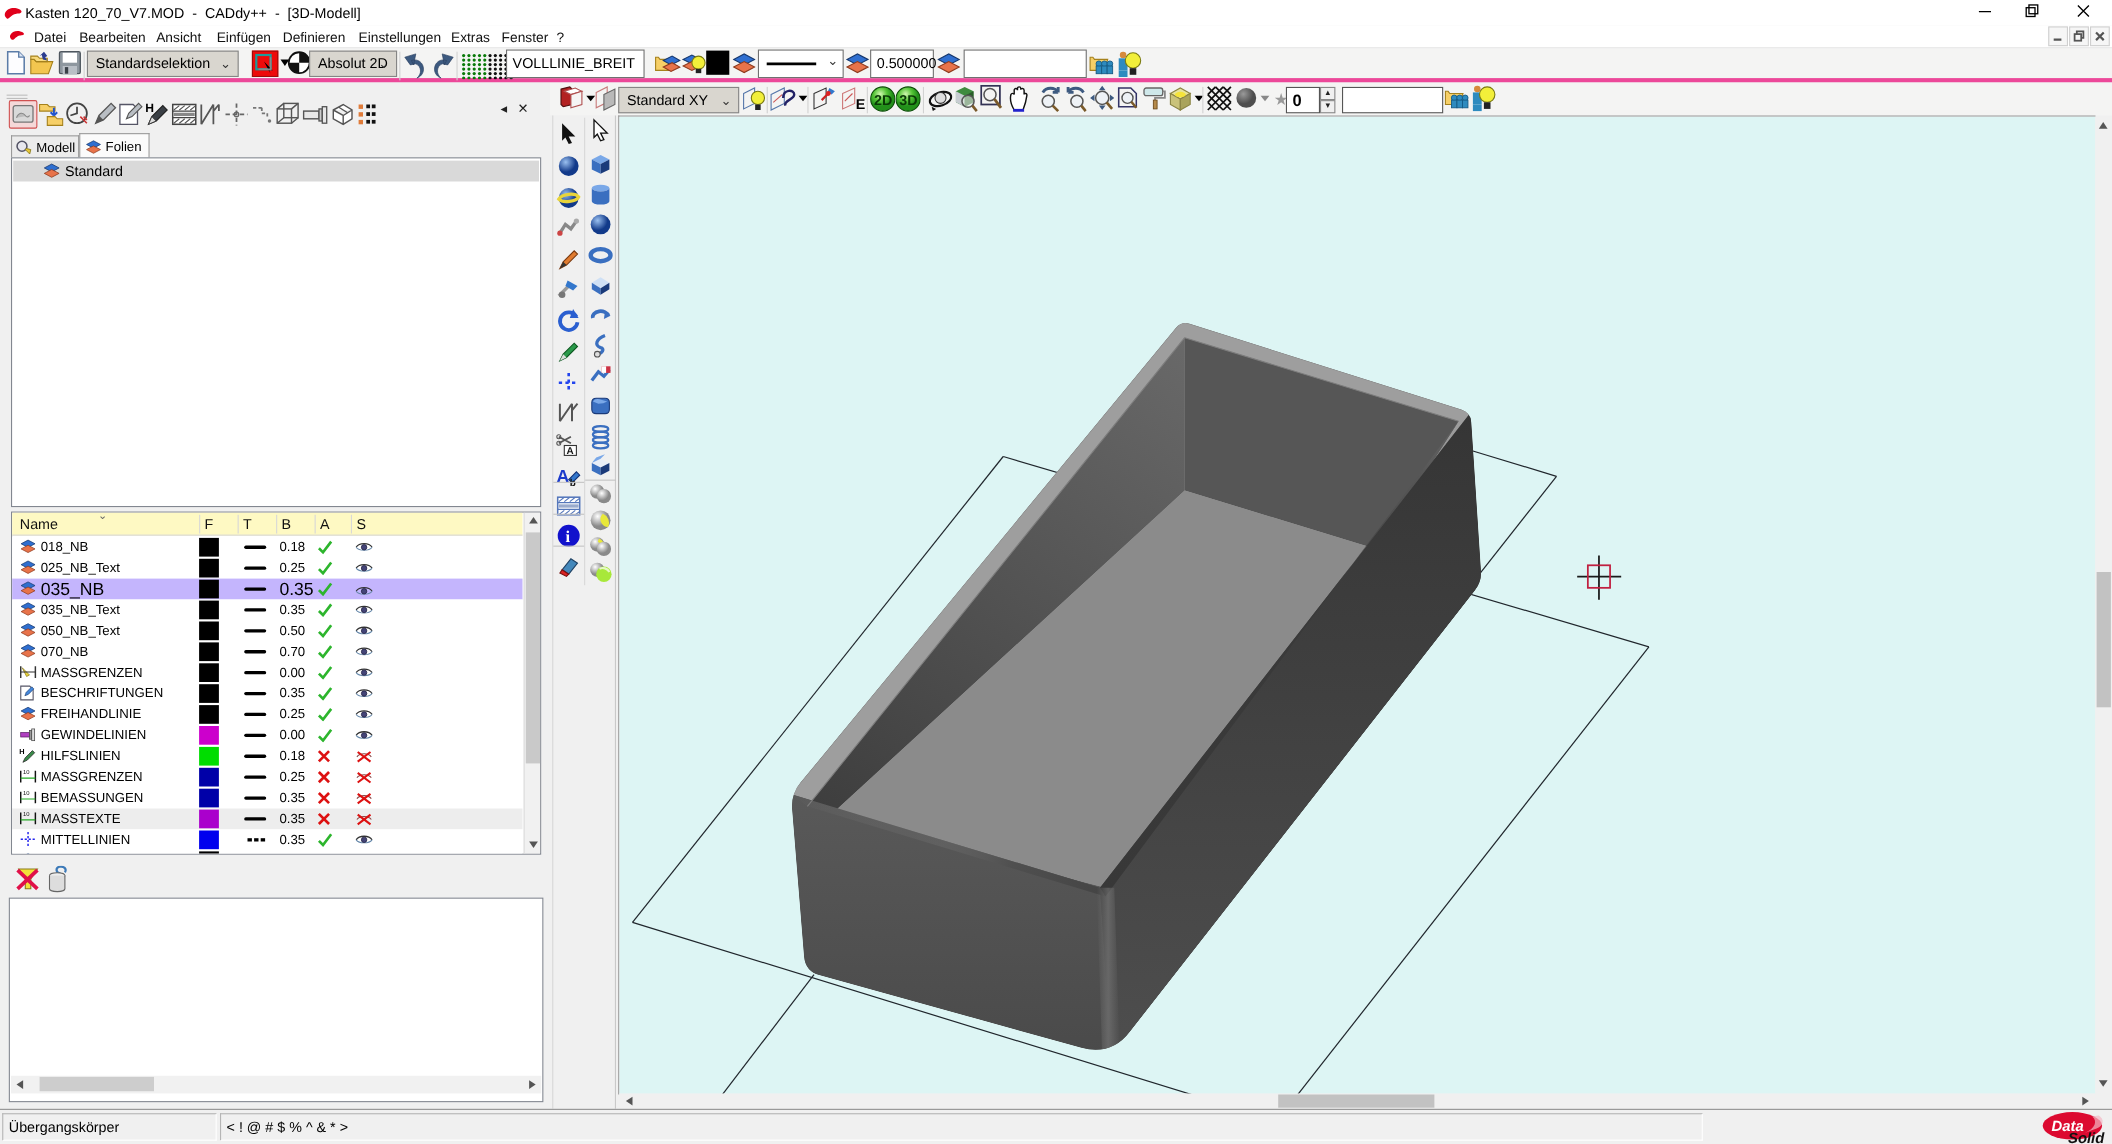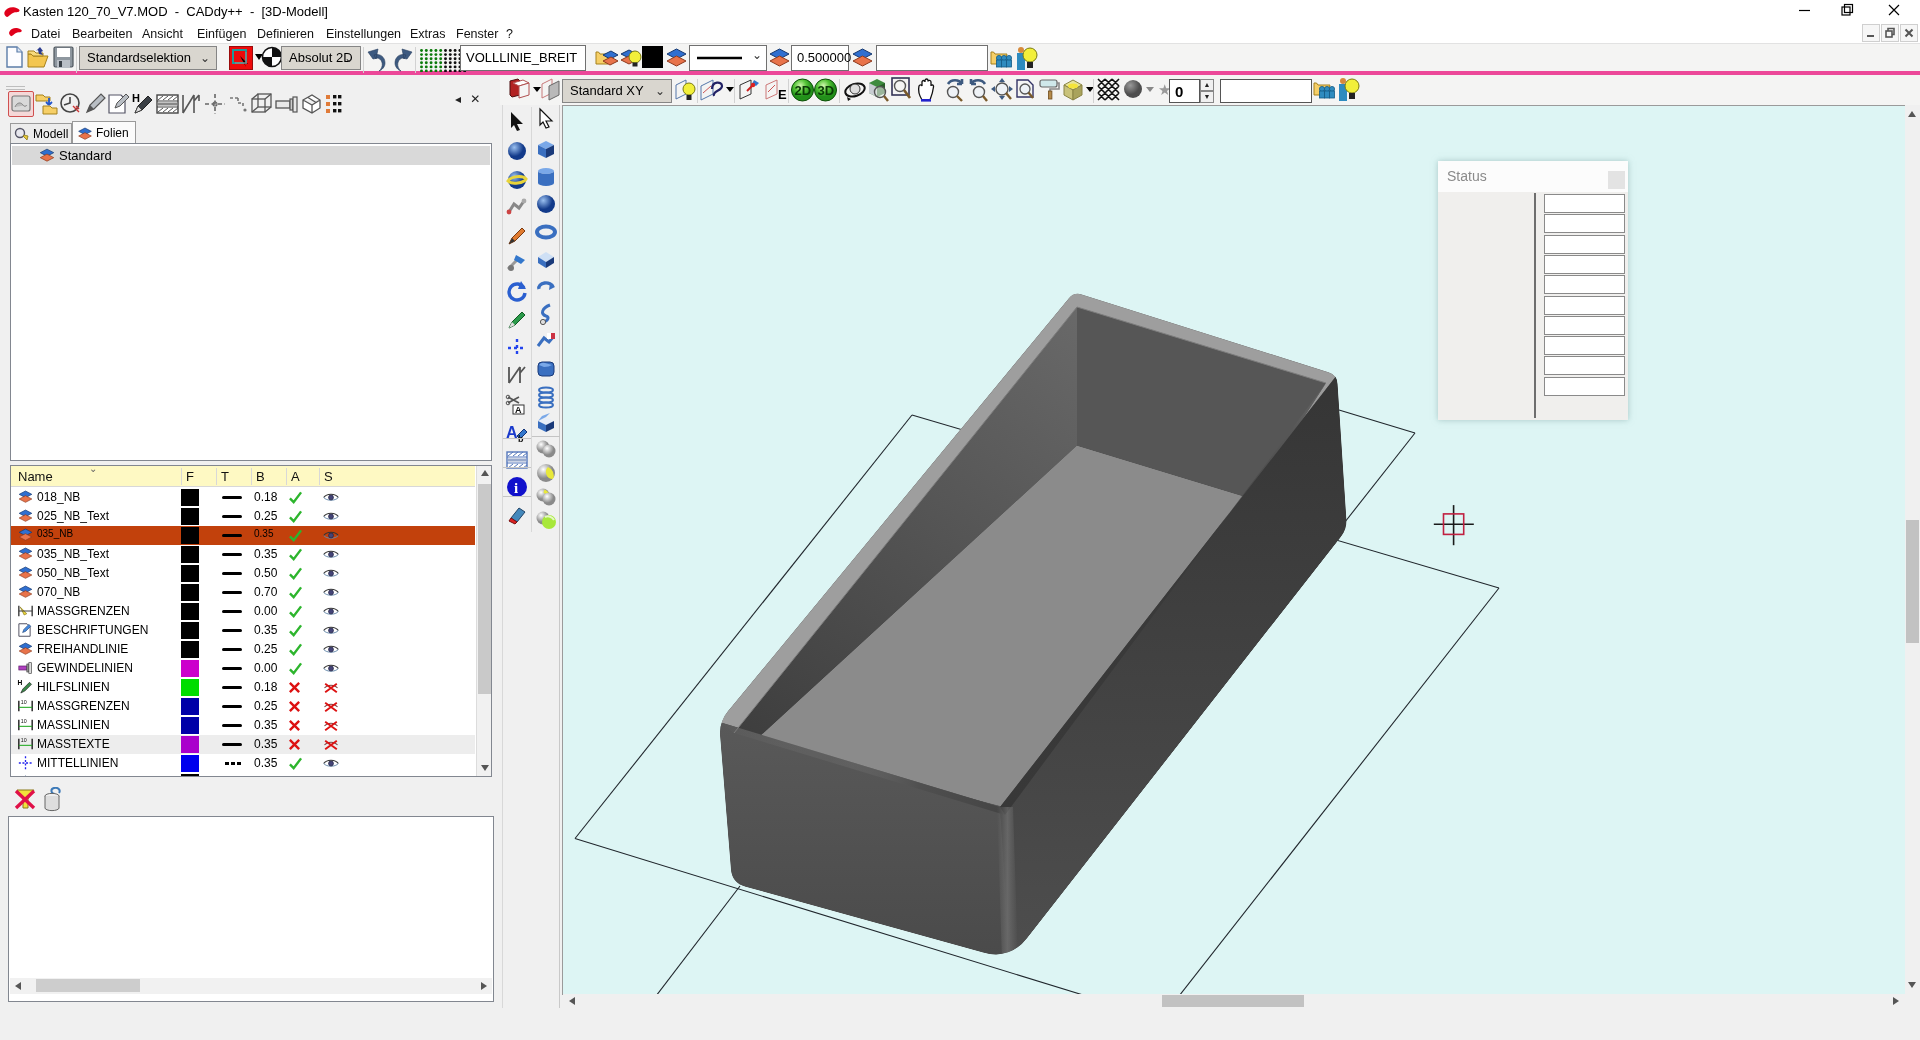--- a/index.html
+++ b/index.html
@@ -501,21 +501,21 @@
             <span style="position:absolute;left:243px;top:2px">0.25</span>
             <span style="position:absolute;left:277px;top:3px"><svg width="15" height="13" viewBox="0 0 16 14">
                 <path d="M2 8 L6 12 L14 1.5" fill="none" stroke="#2db52d" stroke-width="2.6"></path>
               </svg></span>
             <span style="position:absolute;left:312px;top:4px"><svg width="16" height="11" viewBox="0 0 22 14">
                 <path d="M1 7 C5 1 17 1 21 7" fill="none" stroke="#333" stroke-width="1.6"></path>
                 <path d="M1 7 C5 12 17 12 21 7" fill="none" stroke="#6688aa" stroke-width="1.3"></path>
                 <circle cx="11" cy="7" r="3.4" fill="#447" stroke="#224"></circle>
               </svg></span>
           </div>
-          <div style="position:relative;height:19px;background:#c2410c;font-size:10px;color:#000">
+          <div style="position:relative;height:19px;background:#c4b5fd;font-size:16px;color:#000">
             <span style="position:absolute;left:6px;top:1px"><svg width="17" height="16" viewBox="0 0 21 24">
                 <path d="M1 8 L10.5 3 L20 8 L10.5 13 Z" fill="#2f6fd0" stroke="#16386e"></path>
                 <path d="M1 15 L10.5 10 L20 15 L10.5 20 Z" fill="#e8734a" stroke="#8e3a1d"></path>
               </svg></span>
             <span style="position:absolute;left:26px;top:2px">035_NB</span>
             <span style="position:absolute;left:170px;top:1px;width:18px;height:17px;background:#000"></span>
             <span style="position:absolute;left:211px;top:8px;width:20px;height:3.4px;background:#000;border-radius:2px"></span>
             <span style="position:absolute;left:243px;top:2px">0.35</span>
             <span style="position:absolute;left:277px;top:3px"><svg width="15" height="13" viewBox="0 0 16 14">
                 <path d="M2 8 L6 12 L14 1.5" fill="none" stroke="#2db52d" stroke-width="2.6"></path>
@@ -688,21 +688,21 @@
                 <path d="M2 8 C6 3 16 3 20 8" fill="none" stroke="#884444" stroke-width="1.4"></path>
                 <path d="M3 2 L19 14 M19 2 L3 14" stroke="#dd1111" stroke-width="2.6"></path>
               </svg></span>
           </div>
           <div style="position:relative;height:19px;background:#fff;font-size:12px;color:#000">
             <span style="position:absolute;left:6px;top:1px"><svg width="17" height="16" viewBox="0 0 24 24">
                 <path d="M2 4 V20 M22 4 V20" stroke="#111" stroke-width="2"></path>
                 <path d="M2 14 H22" stroke="#22aa22" stroke-width="1.6"></path>
                 <text x="5" y="9" font-size="8" fill="#111">10</text>
               </svg></span>
-            <span style="position:absolute;left:26px;top:2px">MASSLINIEN</span>
+            <span style="position:absolute;left:26px;top:2px">BEMASSUNGEN</span>
             <span style="position:absolute;left:170px;top:1px;width:18px;height:17px;background:#0000a8"></span>
             <span style="position:absolute;left:211px;top:8px;width:20px;height:3.4px;background:#000;border-radius:2px"></span>
             <span style="position:absolute;left:243px;top:2px">0.35</span>
             <span style="position:absolute;left:277px;top:3px"><svg width="13" height="13" viewBox="0 0 14 14">
                 <path d="M2 2 L12 12 M12 2 L2 12" stroke="#dd1111" stroke-width="2.6"></path>
               </svg></span>
             <span style="position:absolute;left:312px;top:4px"><svg width="16" height="12" viewBox="0 0 22 16">
                 <path d="M2 8 C6 3 16 3 20 8" fill="none" stroke="#884444" stroke-width="1.4"></path>
                 <path d="M3 2 L19 14 M19 2 L3 14" stroke="#dd1111" stroke-width="2.6"></path>
               </svg></span>
@@ -1020,45 +1020,40 @@
   </g>
 
   <g>
     <line x1="870.8" y1="418.3" x2="910.8" y2="418.3" stroke="#1a1a1a" stroke-width="1.6"></line>
     <line x1="890.6" y1="399.1" x2="890.6" y2="439.2" stroke="#1a1a1a" stroke-width="1.6"></line>
     <rect x="880.5" y="407.9" width="20.2" height="20.5" fill="none" stroke="#c02040" stroke-width="1.6"></rect>
   </g>
 </svg>
 </div>
 
-<div class="abs" style="left:1438px;top:161px;width:190px;height:259px;background:#f0efed;box-shadow:0 0 6px rgba(120,160,160,0.55)">
-  <div class="abs" style="left:0;top:0;width:190px;height:31px;background:#fcfcfc">
-    <span class="abs" style="left:9px;top:7px;font-size:14px;color:#8a8a8a">Status</span>
-    <div class="abs" style="left:170px;top:10px;width:17px;height:18px;background:#e3e3e3"></div>
-  </div>
-  <div class="abs" style="left:96px;top:32px;width:2px;height:225px;background:#6e6e6e"></div>
-  <div id="stboxes">
-        <div class="abs" style="left:106px;top:33px;width:81px;height:19px;background:#fff;border:1px solid #8a8a8a"></div>
-        <div class="abs" style="left:106px;top:53px;width:81px;height:19px;background:#fff;border:1px solid #8a8a8a"></div>
-        <div class="abs" style="left:106px;top:74px;width:81px;height:19px;background:#fff;border:1px solid #8a8a8a"></div>
-        <div class="abs" style="left:106px;top:94px;width:81px;height:19px;background:#fff;border:1px solid #8a8a8a"></div>
-        <div class="abs" style="left:106px;top:114px;width:81px;height:19px;background:#fff;border:1px solid #8a8a8a"></div>
-        <div class="abs" style="left:106px;top:135px;width:81px;height:19px;background:#fff;border:1px solid #8a8a8a"></div>
-        <div class="abs" style="left:106px;top:155px;width:81px;height:19px;background:#fff;border:1px solid #8a8a8a"></div>
-        <div class="abs" style="left:106px;top:175px;width:81px;height:19px;background:#fff;border:1px solid #8a8a8a"></div>
-        <div class="abs" style="left:106px;top:195px;width:81px;height:19px;background:#fff;border:1px solid #8a8a8a"></div>
-        <div class="abs" style="left:106px;top:216px;width:81px;height:19px;background:#fff;border:1px solid #8a8a8a"></div>
-      </div>
-</div>
 
 <div class="abs" style="left:1905px;top:106px;width:15px;height:888px;background:#f0f0f0">
   <div class="abs" style="left:3px;top:5px;width:0;height:0;border-left:4.5px solid transparent;border-right:4.5px solid transparent;border-bottom:6px solid #555"></div>
   <div class="abs" style="left:1px;top:414px;width:13px;height:123px;background:#c2c2c2"></div>
   <div class="abs" style="left:3px;top:876px;width:0;height:0;border-left:4.5px solid transparent;border-right:4.5px solid transparent;border-top:6px solid #555"></div>
 </div>
 <div class="abs" style="left:563px;top:994px;width:1342px;height:14px;background:#f0f0f0">
   <div class="abs" style="left:6px;top:3px;width:0;height:0;border-top:4.5px solid transparent;border-bottom:4.5px solid transparent;border-right:6px solid #555"></div>
   <div class="abs" style="left:599px;top:1px;width:142px;height:12px;background:#c2c2c2"></div>
   <div class="abs" style="right:6px;top:3px;width:0;height:0;border-top:4.5px solid transparent;border-bottom:4.5px solid transparent;border-left:6px solid #555"></div>
 </div>
 
-
+<div class="abs" style="left:0;top:1008px;width:1920px;height:32px;background:#f0f0f0;border-top:1px solid #8f8f8f">
+  <div class="abs" style="left:2px;top:3px;width:195px;height:25px;border:1px solid #b5b5b5;border-right-color:#fff;border-bottom-color:#fff;background:#f0f0f0">
+        <span class="abs" style="left:5px;top:4px;font-size:13px;color:#000">Übergangskörper</span>
+      </div>
+  <div class="abs" style="left:200px;top:3px;width:1348px;height:25px;border:1px solid #b5b5b5;border-right-color:#fff;border-bottom-color:#fff;background:#f0f0f0">
+        <span class="abs" style="left:5px;top:4px;font-size:13px;color:#000">&lt; ! @ # $ % ^ &amp; * &gt;</span>
+      </div>
+  <svg class="abs" style="left:1855px;top:1px" width="65" height="31" viewBox="0 0 65 31">
+    <ellipse cx="29" cy="13.5" rx="27" ry="12.5" fill="#dc0a30"></ellipse>
+    <path d="M53 4 C58 7 58 13 51 16 L40 20 C50 16 52 9 47 5 Z" fill="#f4b8c4" opacity="0.7"></path>
+    <text x="10" y="18" font-size="13.5" font-weight="bold" font-style="italic" fill="#fff" font-family="Liberation Sans">Data</text>
+    <text x="25" y="29" font-size="13.5" font-weight="bold" font-style="italic" fill="#111" font-family="Liberation Sans">Solid</text>
+  </svg>
 </div>
 
+</div>
+
 </body></html>

